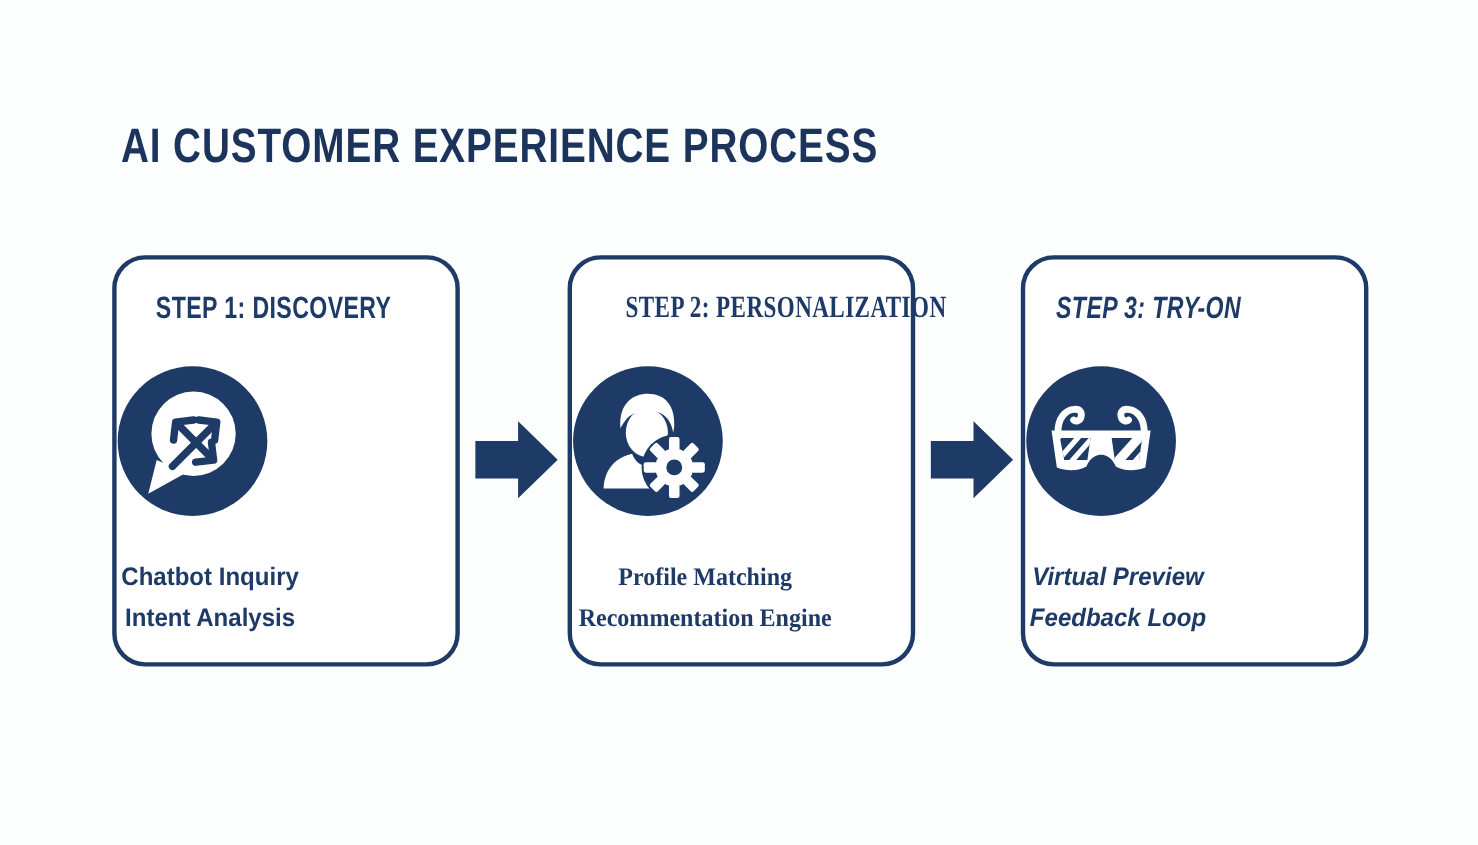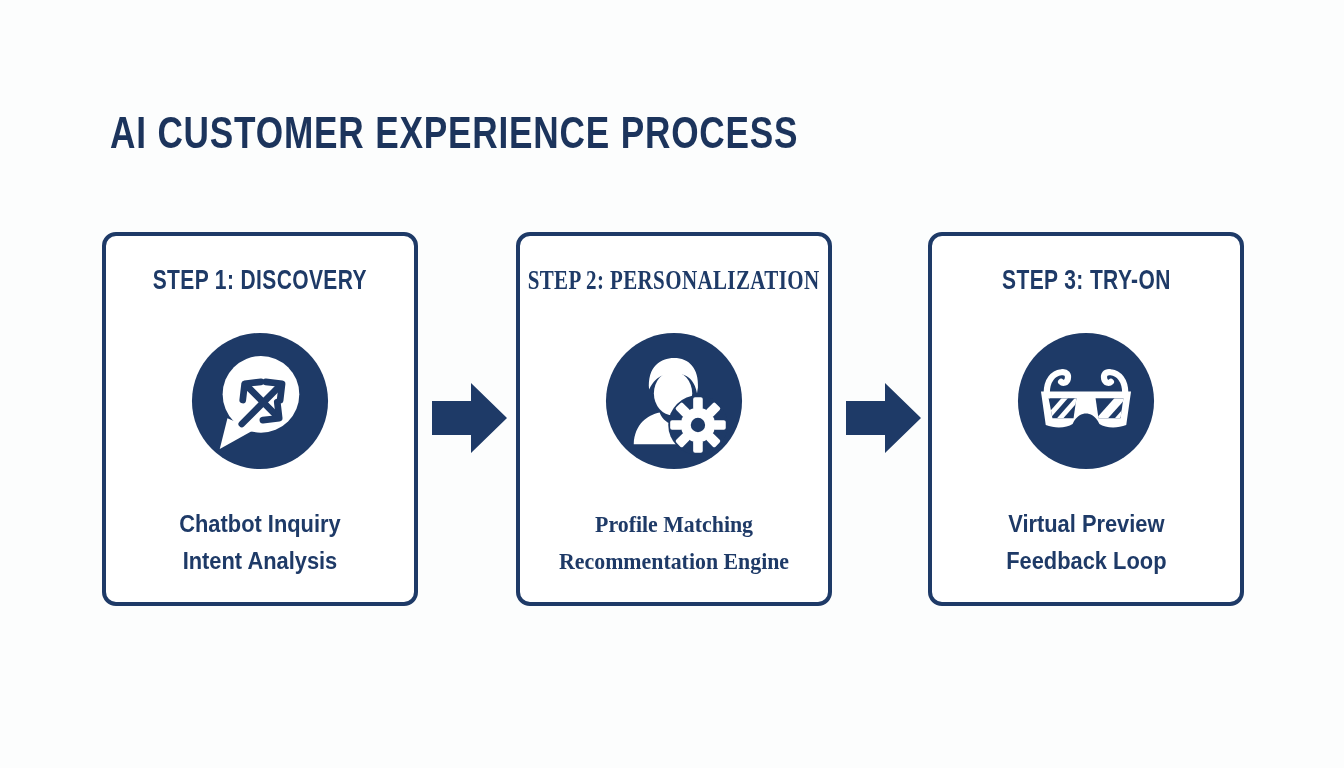--- a/index.html
+++ b/index.html
@@ -17,26 +17,26 @@
     position:absolute;left:110px;top:108px;
     font-size:44px;font-weight:bold;color:var(--title-navy);
     letter-spacing:1px;white-space:nowrap;
     transform:scaleX(0.80);transform-origin:left center;
   }
 
   .card{
     position:absolute;top:232px;width:316px;height:374px;
     background:var(--card-bg);
     border:4px solid var(--navy);
-    border-radius:14px;
-    display:flex;flex-direction:column;align-items:center;
+    border-radius:30px;
+    display:flex;flex-direction:column;align-items:flex-start;
   }
   .card.c1{left:102px;}
   .card.c2{left:516px;font-family:Liberation Serif, serif;}
-  .card.c3{left:928px;}
+  .card.c3{left:928px;font-style:italic;}
 
   .step-heading{
     margin-top:30px;
     font-size:28px;line-height:28px;font-weight:bold;color:var(--navy);
     letter-spacing:0.5px;white-space:nowrap;
     transform:scaleX(0.75);transform-origin:center;
   }
 
   .icon-wrap{width:138px;height:138px;margin-top:38px;}
   .icon-wrap svg{width:100%;height:100%;display:block;}

